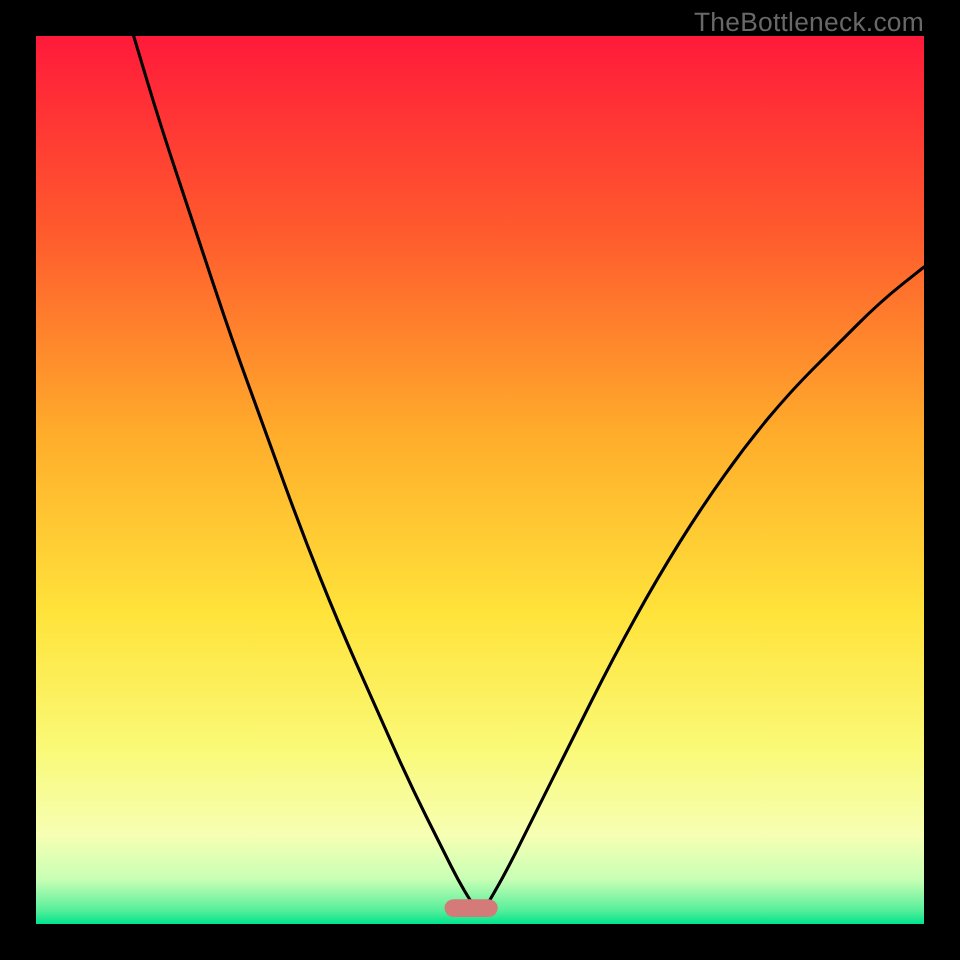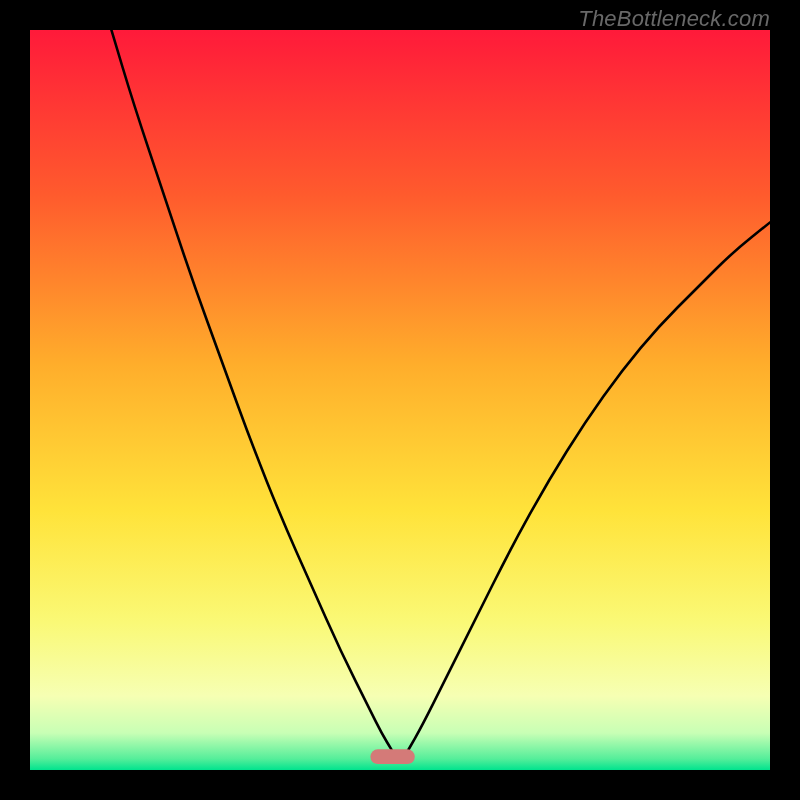--- a/index.html
+++ b/index.html
@@ -8,21 +8,20 @@
     width: 800px;
     height: 800px;
     overflow: hidden;
     background: #000;
     font-family: Arial, Helvetica, sans-serif;
   }
   .frame {
     position: absolute;
     inset: 0;
     background: #000;
-    font-style: italic;
   }
   .plot {
     position: absolute;
     left: 30px;
     top: 30px;
     width: 740px;
     height: 740px;
     overflow: hidden;
   }
   .watermark {

